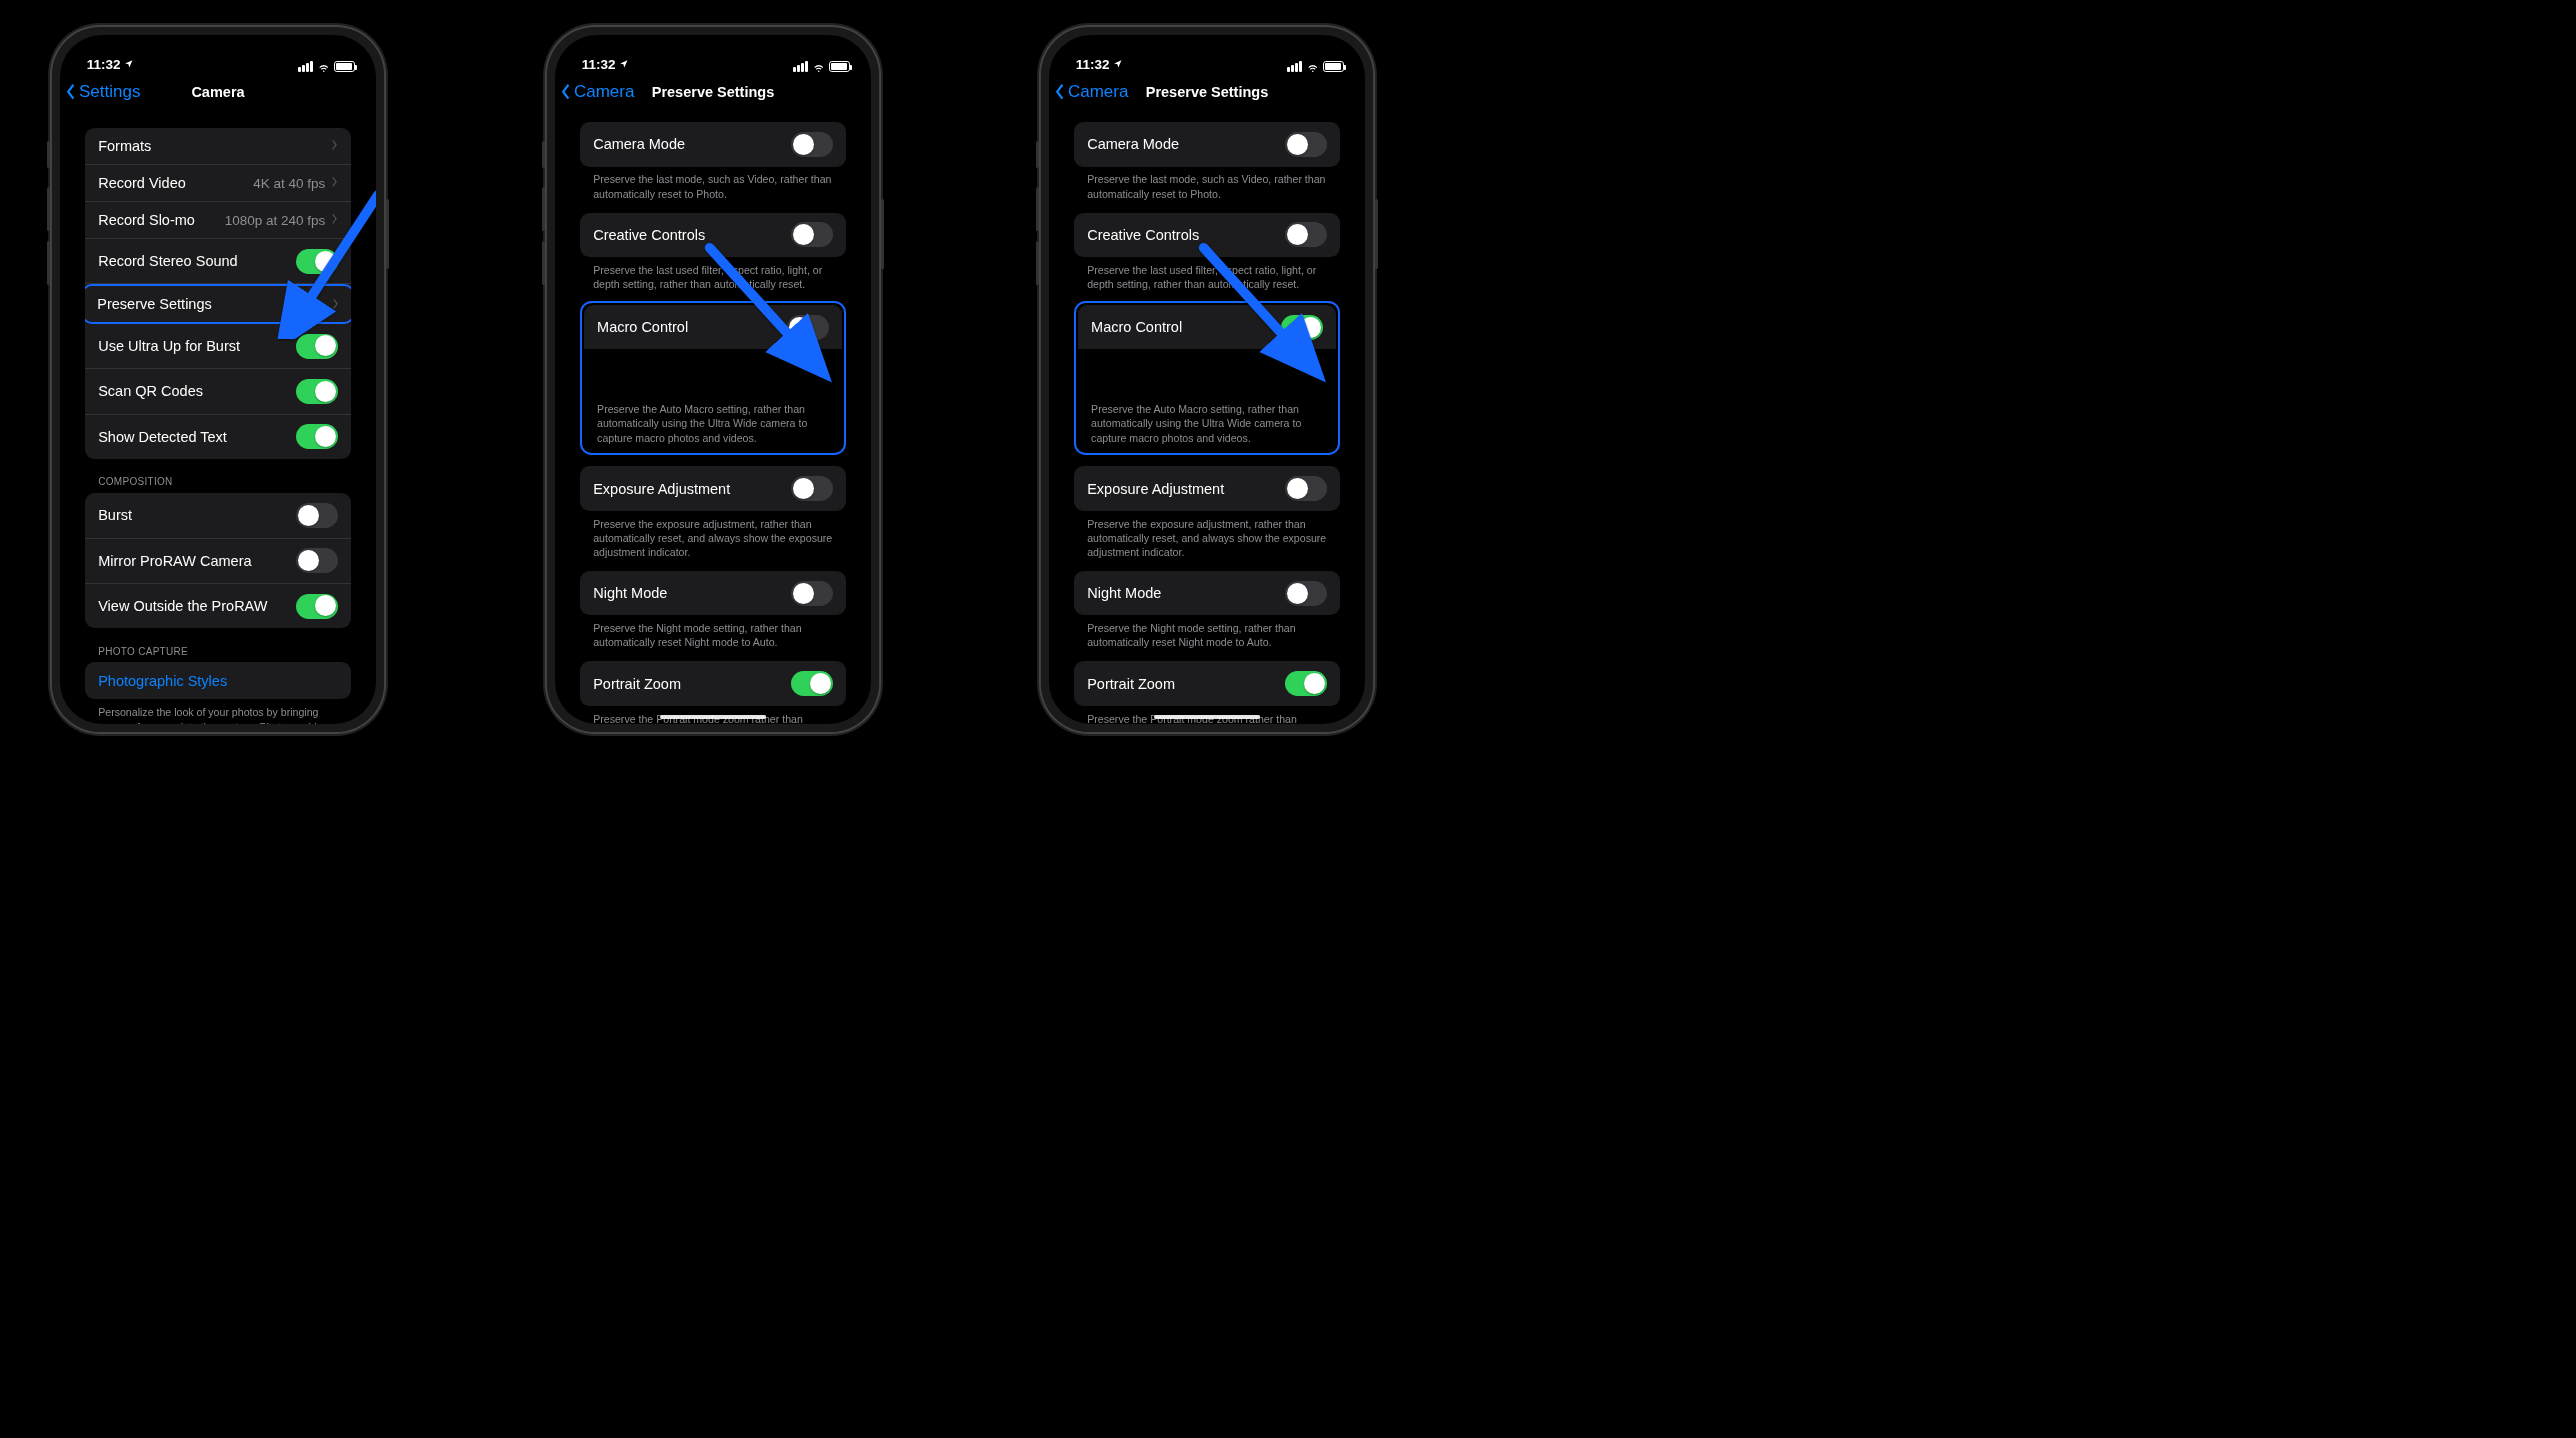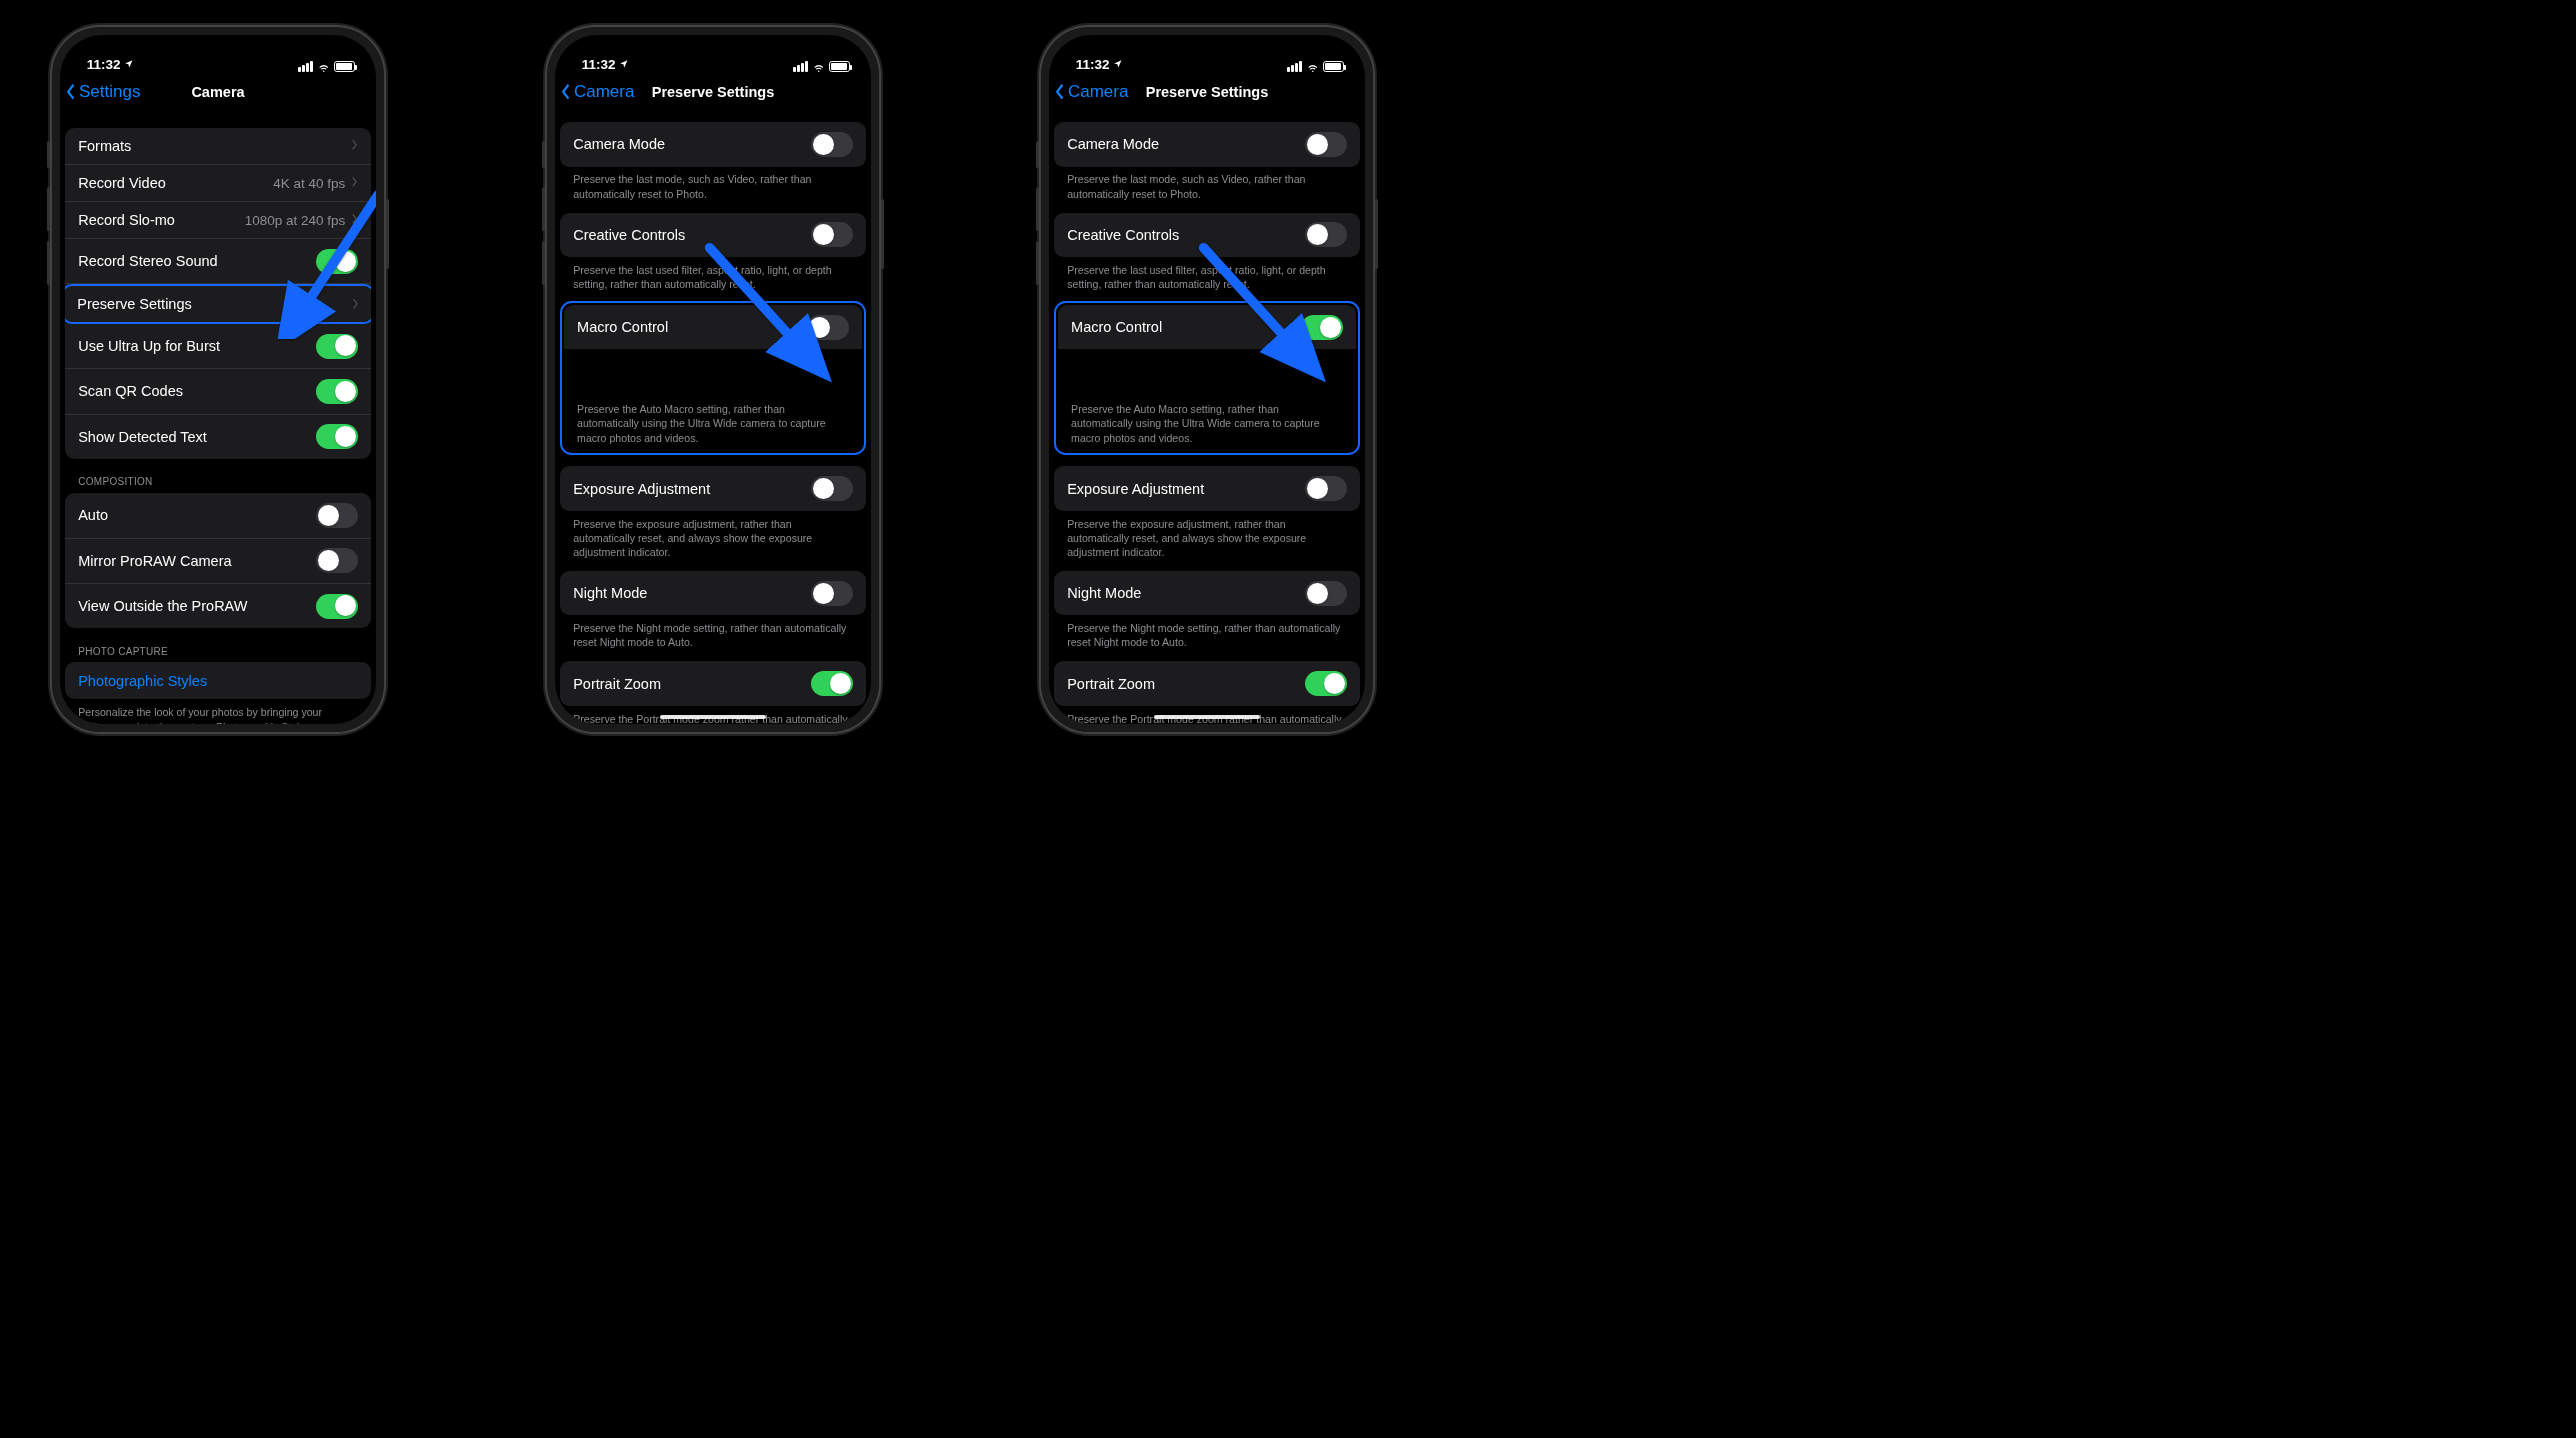--- a/index.html
+++ b/index.html
@@ -74,21 +74,21 @@
     font-size: 17px;
     gap: 1.9px;
     position: absolute; left: 5.8px;
   }
   .back-btn svg{width:11.6px;height:17.4px;}
   .nav-title {
     font-size: 14.5px; font-weight:600;
     position:absolute; left:50%; transform:translateX(-50%);
   }
   .content {
-    padding: 0 5px;
+    padding: 0 25px;
     height: calc(100% - 75px);
     overflow: hidden;
   }
   .group { margin-top: 17.4px; }
   .group-header {
     color: #8e8e93; font-size:10px; text-transform:uppercase;
     padding: 0 13.5px 5.8px; letter-spacing:0.3px;
   }
   .cell-list { background:#1c1c1e; border-radius:9.7px; overflow:hidden;}
   .cell {
@@ -245,21 +245,21 @@
                 <div class="toggle-knob"></div>
               </div>
           </div>
         </div>
       </div>
 
       <div class="group">
         <div class="group-header">COMPOSITION</div>
         <div class="cell-list">
           <div class="cell">
-            <span class="cell-label">Auto</span>
+            <span class="cell-label">Burst</span>
             <div class="toggle">
                 <div class="toggle-knob"></div>
               </div>
           </div>
           <div class="cell">
             <span class="cell-label">Mirror ProRAW Camera</span>
             <div class="toggle">
                 <div class="toggle-knob"></div>
               </div>
           </div>

